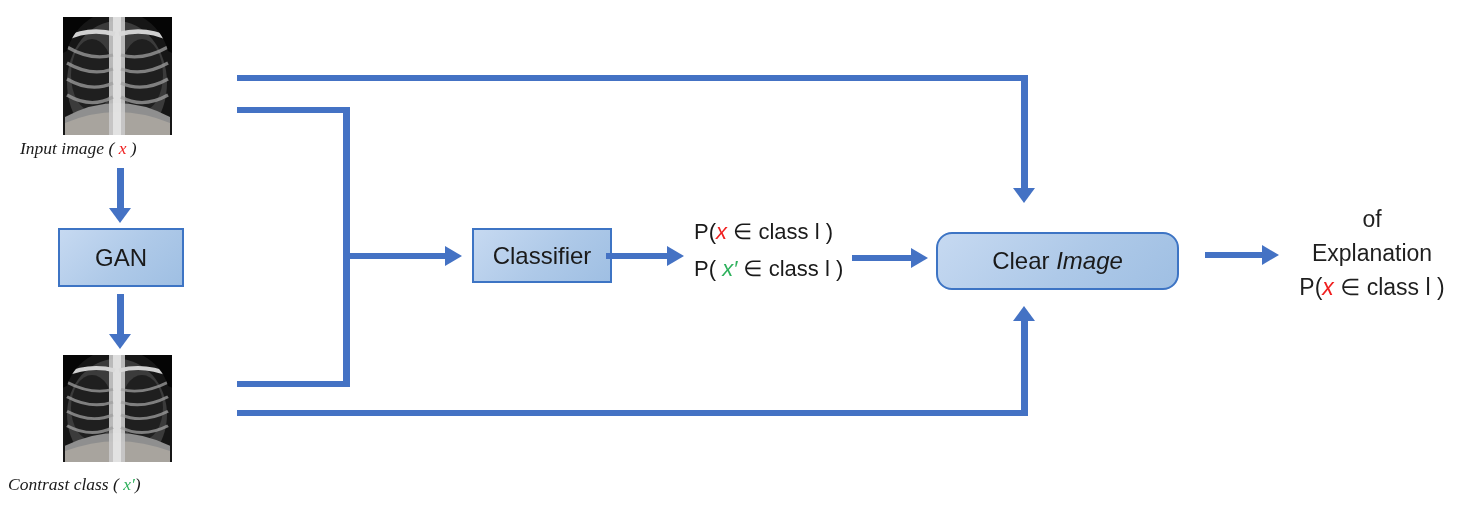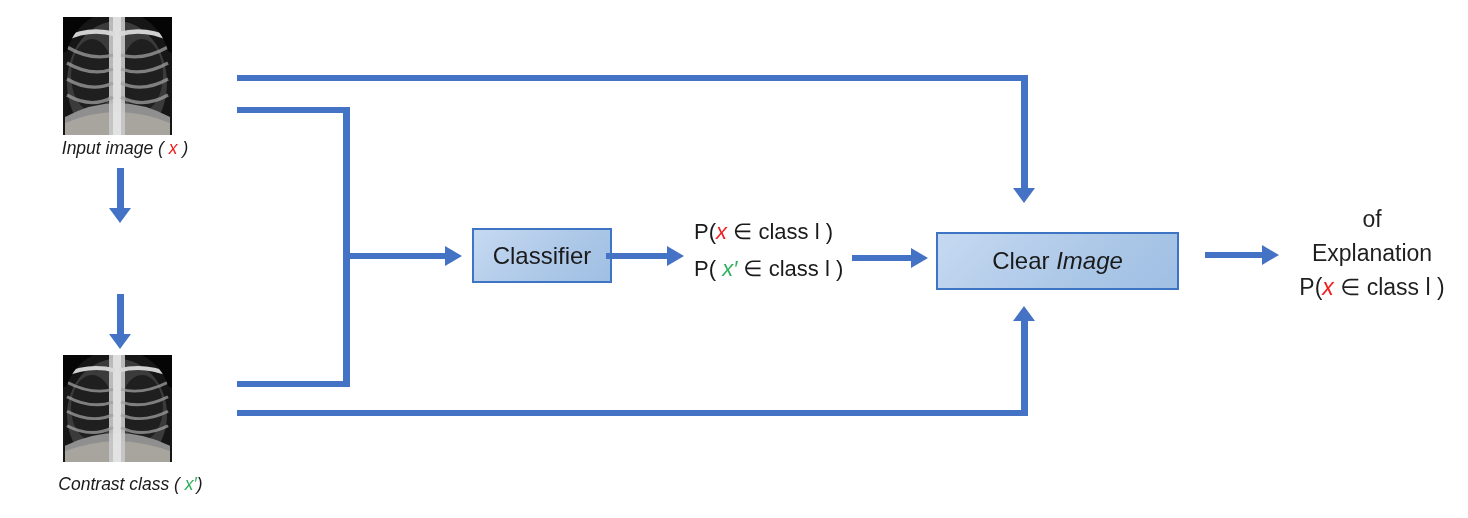--- a/index.html
+++ b/index.html
@@ -21,21 +21,21 @@
   
   .hline, .vline { position:absolute; background:#4472c4; }
   .hline { height:6px; }
   .vline { width:7px; }
   .head { position:absolute; width:0; height:0; }
   .head.right { border-top:10px solid transparent; border-bottom:10px solid transparent; border-left:17px solid #4472c4; }
   .head.down  { border-left:11px solid transparent; border-right:11px solid transparent; border-top:15px solid #4472c4; }
   .head.up    { border-left:11px solid transparent; border-right:11px solid transparent; border-bottom:15px solid #4472c4; }
 
   
-  .caption { position:absolute; font-style:italic; font-size:17.5px; color:#1a1a1a; text-align:center; }
+  .caption { position:absolute; font-style:italic; font-size:17.5px; color:#1a1a1a; text-align:left;font-family:Liberation Serif, serif; }
   .var-red   { color:#f02020; font-style:italic; }
   .var-green { color:#2eb15c; font-style:italic; }
   .cls { }
   .prob { position:absolute; font-size:22px; line-height:37px; color:#1a1a1a; white-space:nowrap; }
   .expl { position:absolute; font-size:23px; line-height:34px; color:#1f1f1f; text-align:center; }
   .italic { font-style:italic; }
 
   .xray { position:absolute; display:block; }
 </style>
 </head>
@@ -80,20 +80,23 @@
 
   <div class="caption" style="left:20px; top:138px; width:210px;">
     <span>Input image ( </span><span class="var-red">x</span><span> )</span>
   </div>
 
   <div>
     <div class="vline abs" style="left:117px; top:168px; height:42px;"></div>
     <div class="head down abs" style="left:109px; top:208px;"></div>
   </div>
 
+  <div class="flowbox" style="left:58px; top:228px; width:126px; height:59px;">
+    <span>GAN</span>
+  </div>
 
   <div>
     <div class="vline abs" style="left:117px; top:294px; height:42px;"></div>
     <div class="head down abs" style="left:109px; top:334px;"></div>
   </div>
 
   <svg class="xray" style="left:63px; top:355px;" width="109" height="107" viewBox="0 0 109 118" preserveAspectRatio="none">
     <use href="#xray-art"></use>
   </svg>
 
@@ -134,21 +137,21 @@
     <div>
       <span>P( </span><span class="var-green">x′</span><span> ∈ </span><span class="cls">class l</span><span> )</span>
     </div>
   </div>
 
   <div>
     <div class="hline abs" style="left:852px; top:255px; width:60px;"></div>
     <div class="head right abs" style="left:911px; top:248px;"></div>
   </div>
 
-  <div class="flowbox" style="left:936px; top:232px; width:243px; height:58px;">
+  <div class="flowbox" style="left:936px; top:232px; width:243px; height:58px;border-radius:16px;">
     <span><span>Clear </span><span class="italic">Image</span></span>
   </div>
 
   <div>
     <div class="hline abs" style="left:237px; top:410px; width:791px;"></div>
     <div class="vline abs" style="left:1021px; top:321px; height:95px;"></div>
     <div class="head up abs" style="left:1013px; top:306px;"></div>
   </div>
 
   <div>

